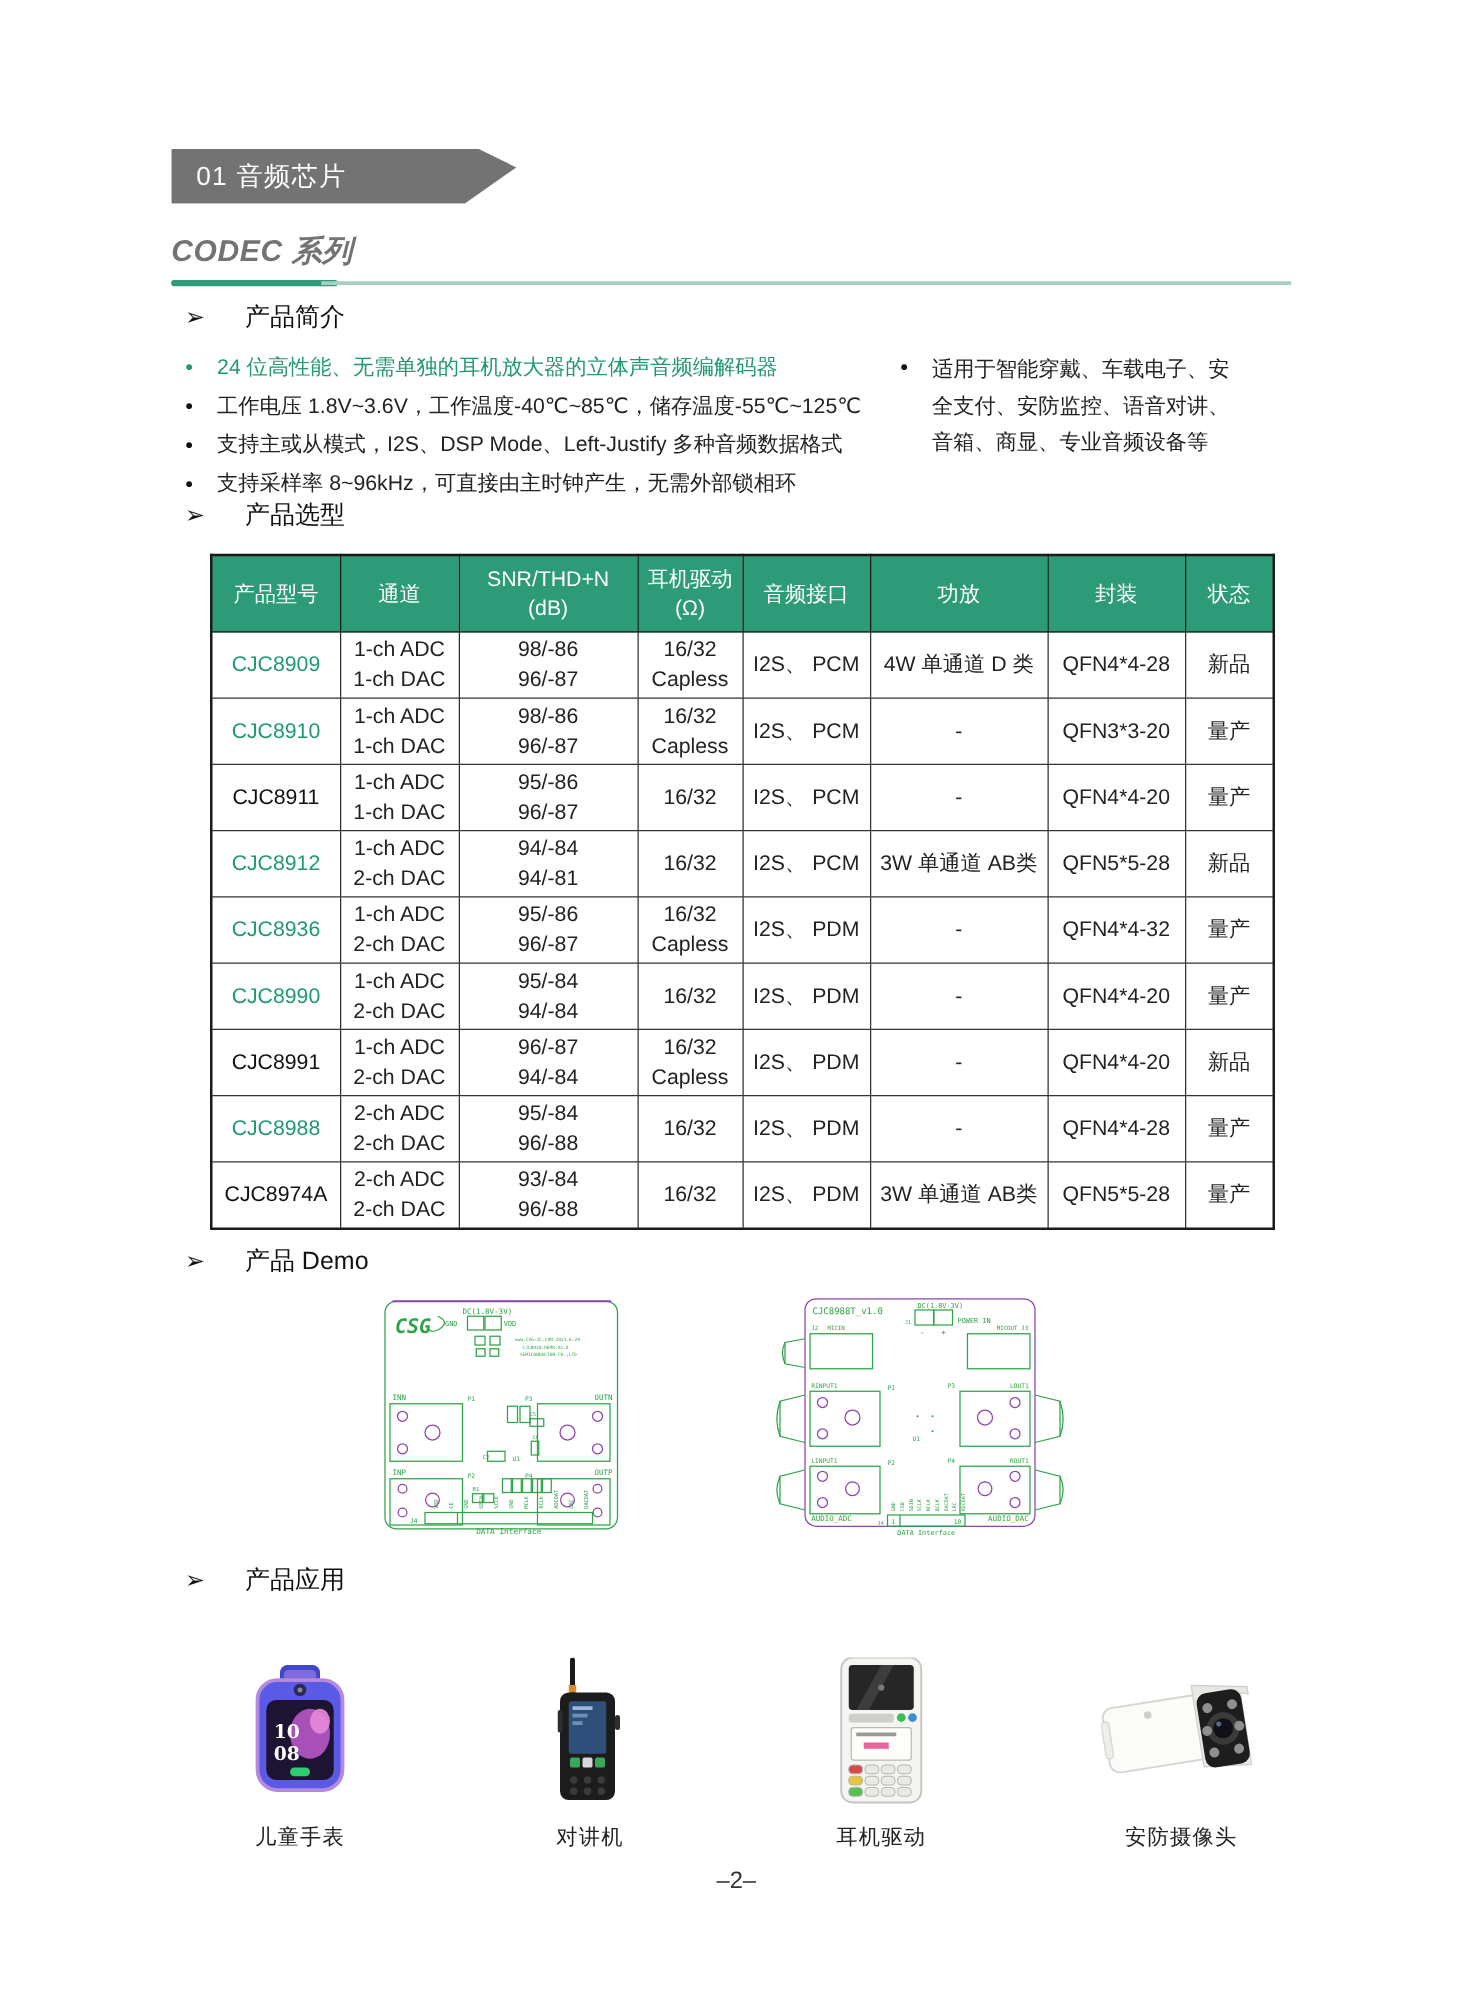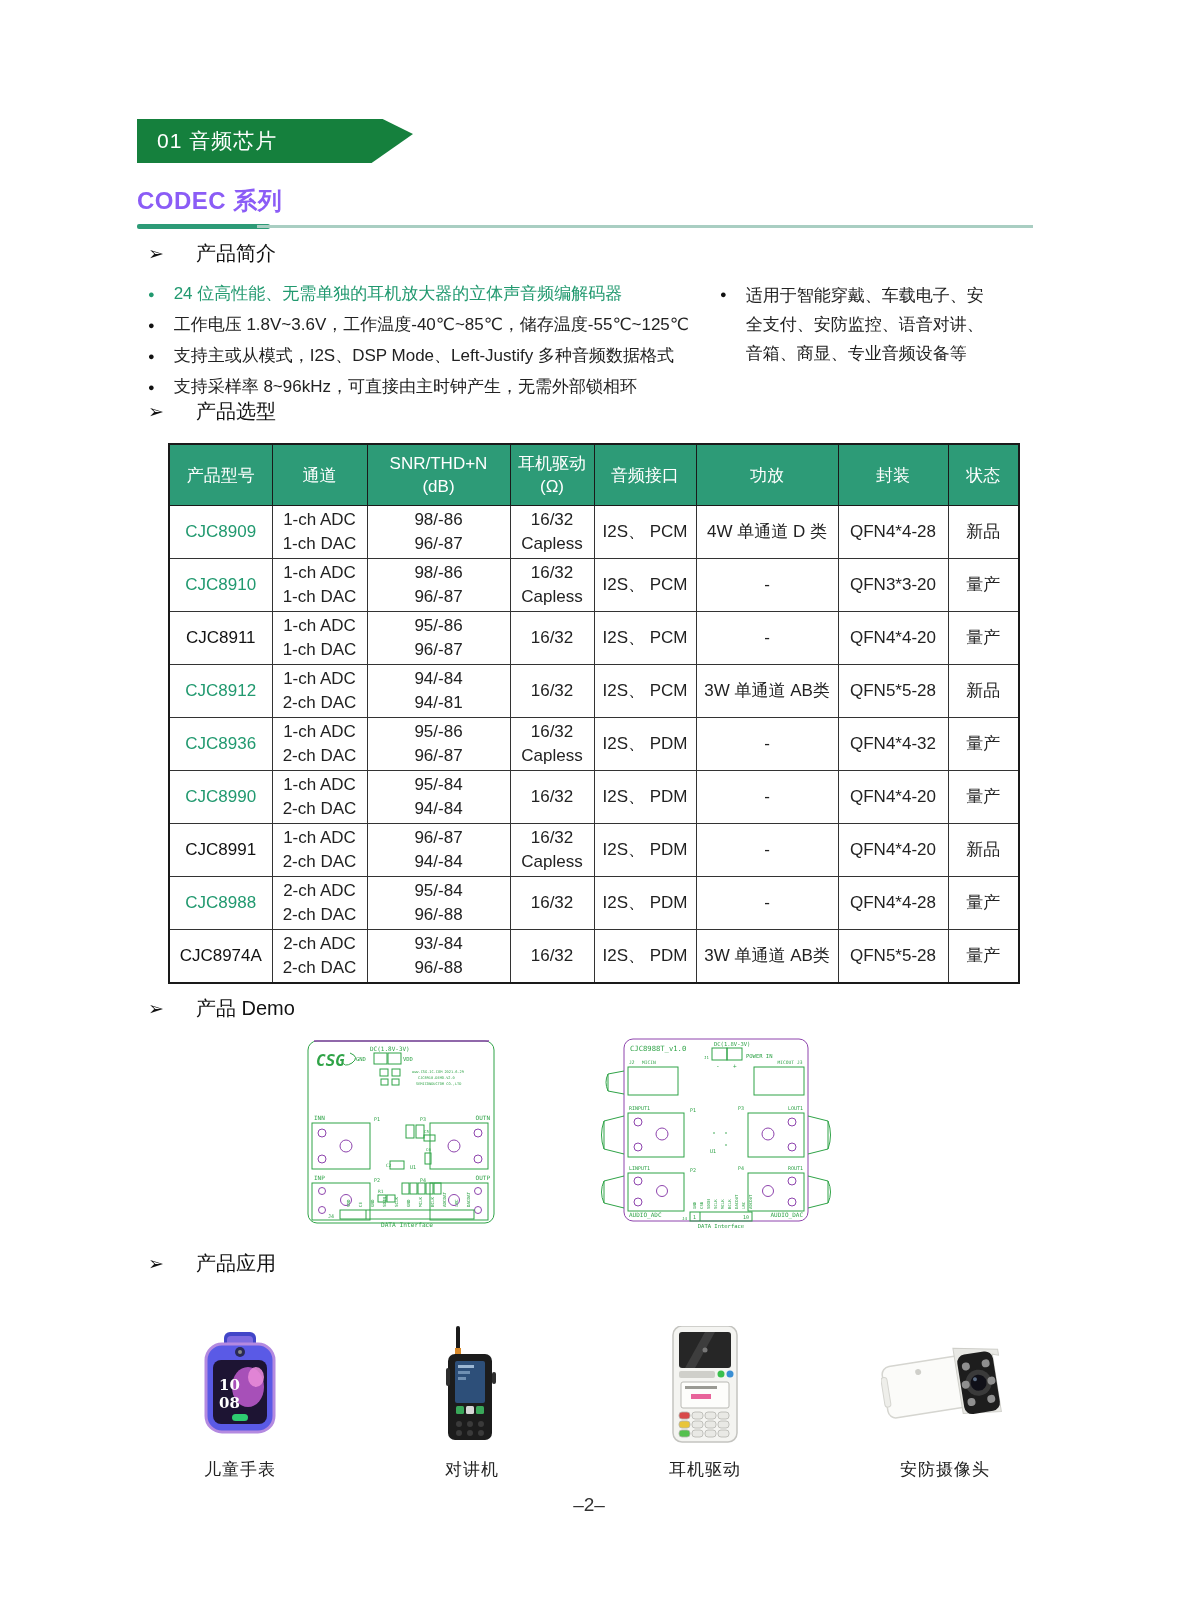--- a/index.html
+++ b/index.html
@@ -4,27 +4,27 @@
 <style>
   html,body{margin:0;padding:0;}
   body{
     width:1178px;height:1600px;position:relative;background:#fff;
     font-family:"Liberation Sans","DejaVu Sans",sans-serif;color:#222;
     overflow:hidden;
   }
   
   .banner{
     position:absolute;left:137px;top:119px;width:276px;height:44px;
-    background:#15803d;
+    background:#737373;
     clip-path:polygon(0 0,89% 0,100% 34%,85% 100%,0 100%);
     display:flex;align-items:center;
   }
   .banner .txt{color:#fff;font-size:21px;font-weight:500;padding-left:20px;letter-spacing:1px;}
   
-  .series{position:absolute;left:137px;top:185px;font-size:24px;font-weight:600;color:#8b5cf6;letter-spacing:.5px;}
+  .series{position:absolute;left:137px;top:185px;font-size:24px;font-weight:600;color:#737373;letter-spacing:.5px;font-style:italic;}
   .rule{position:absolute;left:137px;top:224px;width:896px;height:5px;}
   .rule .dark{position:absolute;left:0;top:0;width:133px;height:5px;background:#2D9B77;border-radius:2px;}
   .rule .light{position:absolute;left:120px;top:1px;width:776px;height:3px;background:#A9CEC2;}
   
   .sec{position:absolute;display:flex;align-items:baseline;}
   .sec .arr{font-size:19px;color:#111;margin-right:32px;}
   .sec .st{font-size:20px;font-weight:400;color:#111;}
   
   .bullets{position:absolute;}
   .bullet{display:flex;align-items:flex-start;margin-bottom:5px;}
@@ -335,21 +335,21 @@
     <text class="pt" font-size="4.2" transform="rotate(-90 104 174)" x="104" y="174">GND</text>
     <text class="pt" font-size="4.2" transform="rotate(-90 116 174)" x="116" y="174">MCLK</text>
     <text class="pt" font-size="4.2" transform="rotate(-90 128 174)" x="128" y="174">BCLK</text>
     <text class="pt" font-size="4.2" transform="rotate(-90 140 174)" x="140" y="174">ADCDAT</text>
     <text class="pt" font-size="4.2" transform="rotate(-90 152 174)" x="152" y="174">LRC</text>
     <text class="pt" font-size="4.2" transform="rotate(-90 164 174)" x="164" y="174">DACDAT</text>
   </g>
 </svg>
 </div>
 
-<div class="board" style="left:596px;top:1033px;">
+<div class="board" style="left:616px;top:1033px;">
 <svg width="240" height="196" viewBox="0 0 240 196">
   <rect x="28" y="6" width="184" height="182" rx="9" class="pp"></rect>
 
   <text x="34" y="18" class="pt" font-size="7.2">CJC8988T_v1.0</text>
   <text x="118" y="13" class="pt" font-size="5.5">DC(1.8V-3V)</text>
   <text x="108" y="26" class="pt" font-size="4">J1</text>
   <rect x="116" y="15" width="15" height="12" class="gl"></rect>
       <rect x="131" y="15" width="15" height="12" class="gl"></rect>
   <text x="150" y="25" class="pt" font-size="5.5">POWER IN</text>
   <text x="120" y="35" class="pt" font-size="6">-</text>

